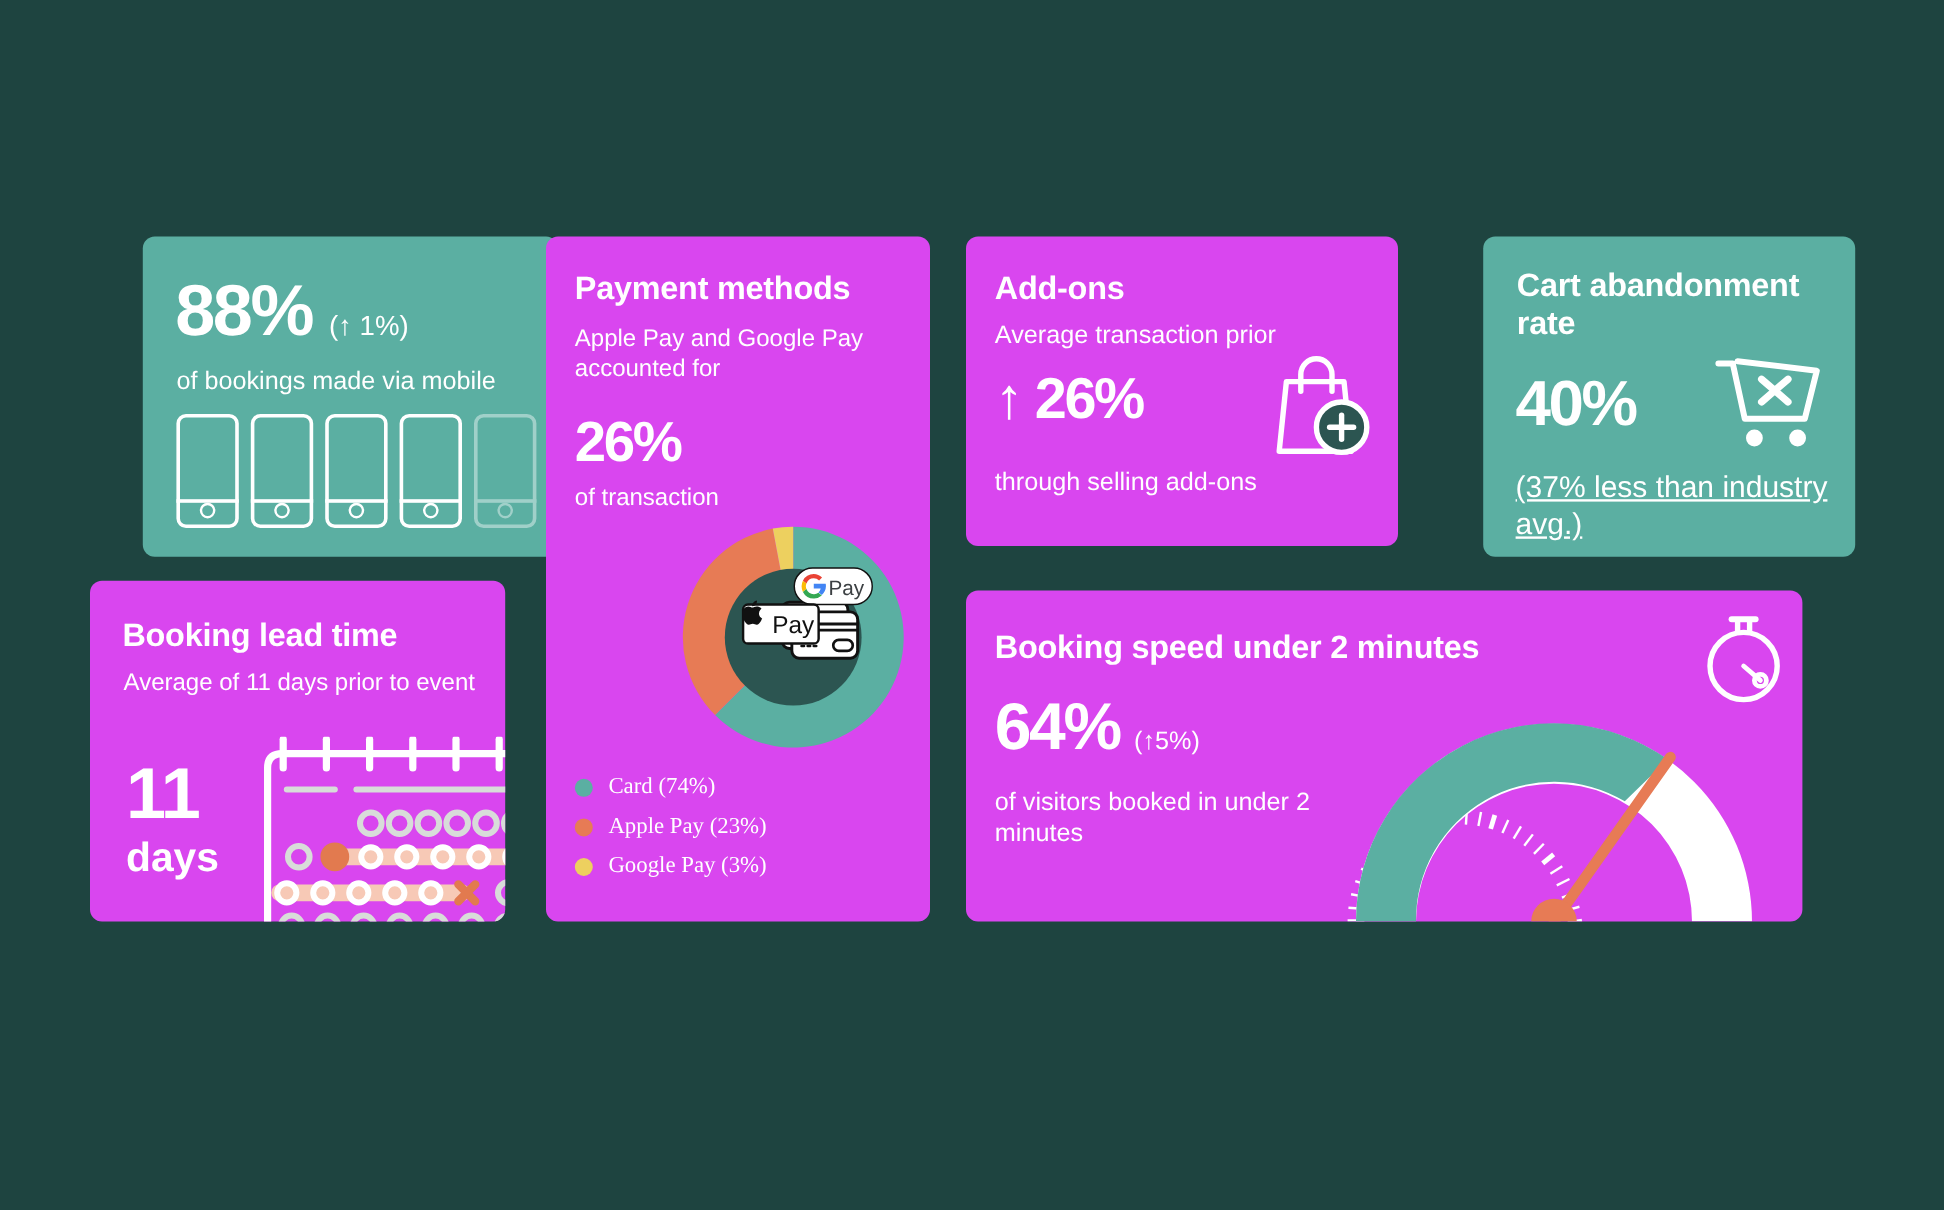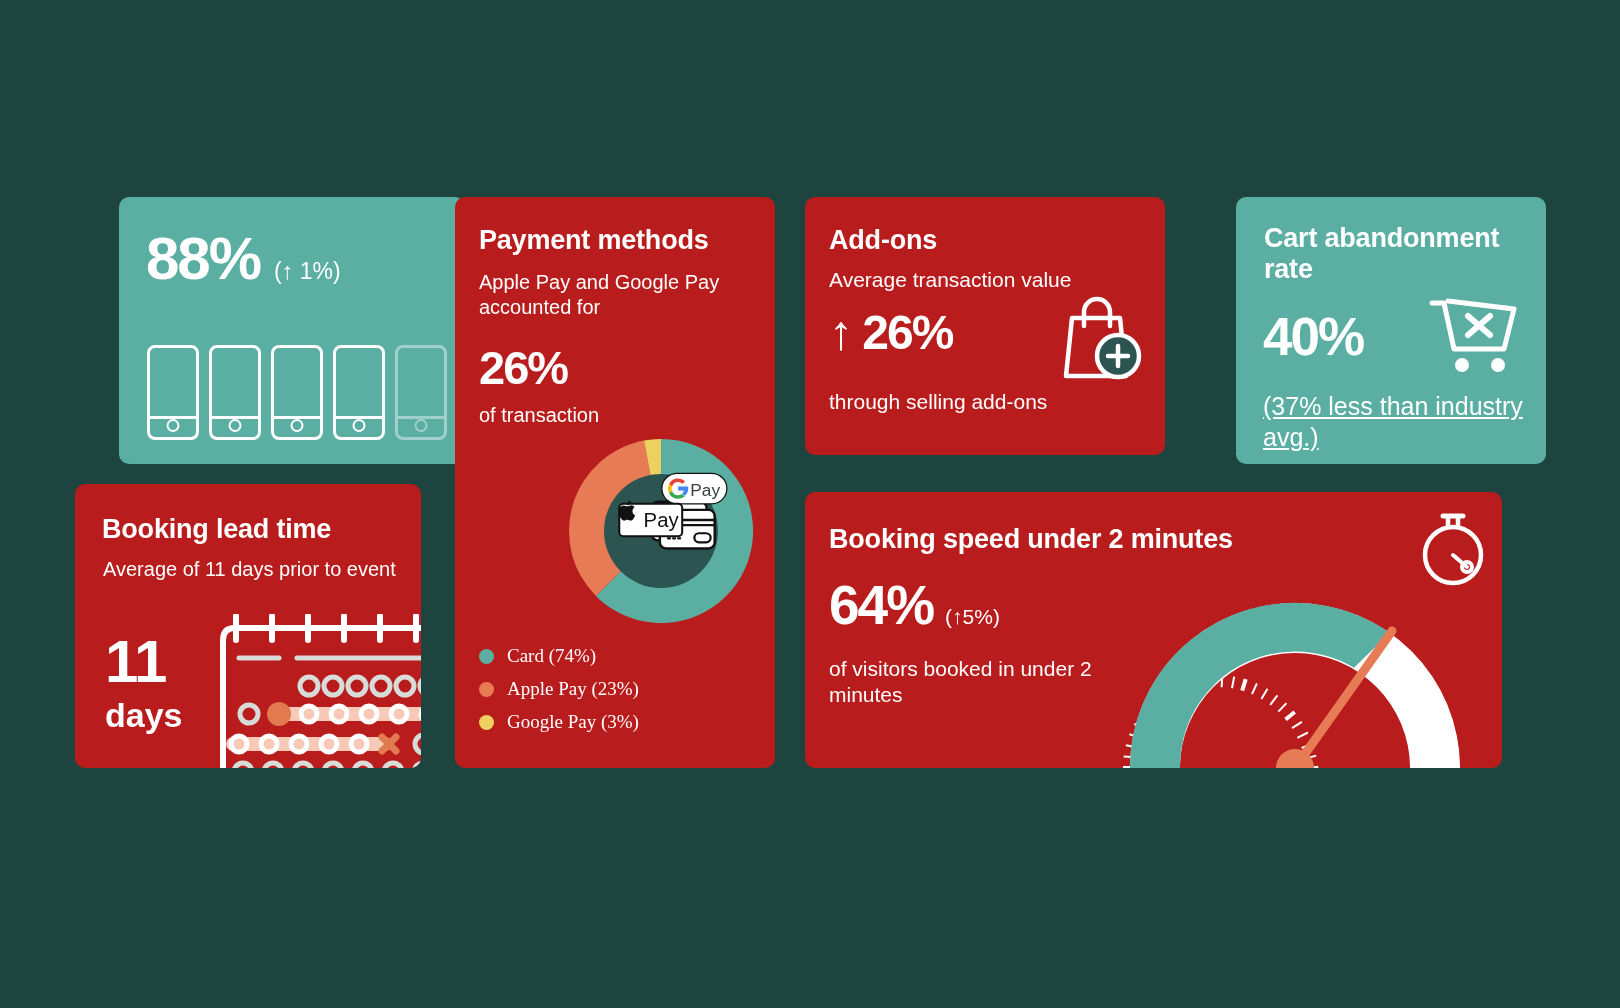--- a/index.html
+++ b/index.html
@@ -5,21 +5,21 @@
   * { box-sizing: border-box; margin: 0; padding: 0; }
   html, body {
     width: 1620px; height: 1008px;
     background: #1e4440;
     font-family: "Liberation Sans", sans-serif;
     overflow: hidden;
   }
   .stage { position: relative; width: 1620px; height: 1008px; }
 
   .card { position: absolute; border-radius: 10px; overflow: hidden; }
-  .card.dark  { background: #b91c1c; }
+  .card.dark  { background: #d946ef; }
   .card.teal  { background: #5bafa2; margin-left: 44px; }
 
   .title {
     color: #ffffff; font-weight: bold; letter-spacing: -0.2px;
     line-height: 1.16;
   }
   .sub { color: #ffffff; font-weight: 400; line-height: 1.25; }
   .big {
     color: #ffffff; font-weight: bold; letter-spacing: -2px;
     line-height: 1;
@@ -86,20 +86,21 @@
 </head>
 <body>
 
 <div class="stage">
 
   <div class="card teal" id="card-mobile">
     <div class="statrow">
       <span class="big">88%</span>
       <span class="delta">(↑ 1%)</span>
     </div>
+    <div class="sub">of bookings made via mobile</div>
     <div class="phones">
       <div class="phone"></div>
       <div class="phone"></div>
       <div class="phone"></div>
       <div class="phone"></div>
       <div class="phone faded"></div>
     </div>
   </div>
 
   <div class="card dark" id="card-lead">
@@ -239,21 +240,21 @@
       </div>
       <div class="legend-row">
         <span class="dot" style="background:#edd05f"></span>
         <span class="legend-label">Google Pay (3%)</span>
       </div>
     </div>
   </div>
 
   <div class="card dark" id="card-addon">
     <div class="title">Add-ons</div>
-    <div class="sub sub1">Average transaction value</div>
+    <div class="sub sub1">Average transaction prior</div>
     <div class="big">↑ 26%</div>
     <div class="sub sub2">through selling add-ons</div>
     <svg class="bag-icon" width="84" height="92" viewBox="0 0 84 92">
       <path d="M12 26 L60 26 L66 84 L6 84 Z" fill="none" stroke="#fff" stroke-width="4.5" stroke-linejoin="round"></path>
       <path d="M24 34 L24 20 a13 13 0 0 1 26 0 L50 34" fill="none" stroke="#fff" stroke-width="4.5" stroke-linecap="round"></path>
       <circle cx="58" cy="64" r="21" fill="#2c5551" stroke="#fff" stroke-width="4.5"></circle>
       <g stroke="#fff" stroke-width="4.5" stroke-linecap="round">
         <line x1="58" y1="54" x2="58" y2="74"></line>
         <line x1="48" y1="64" x2="68" y2="64"></line>
       </g>

